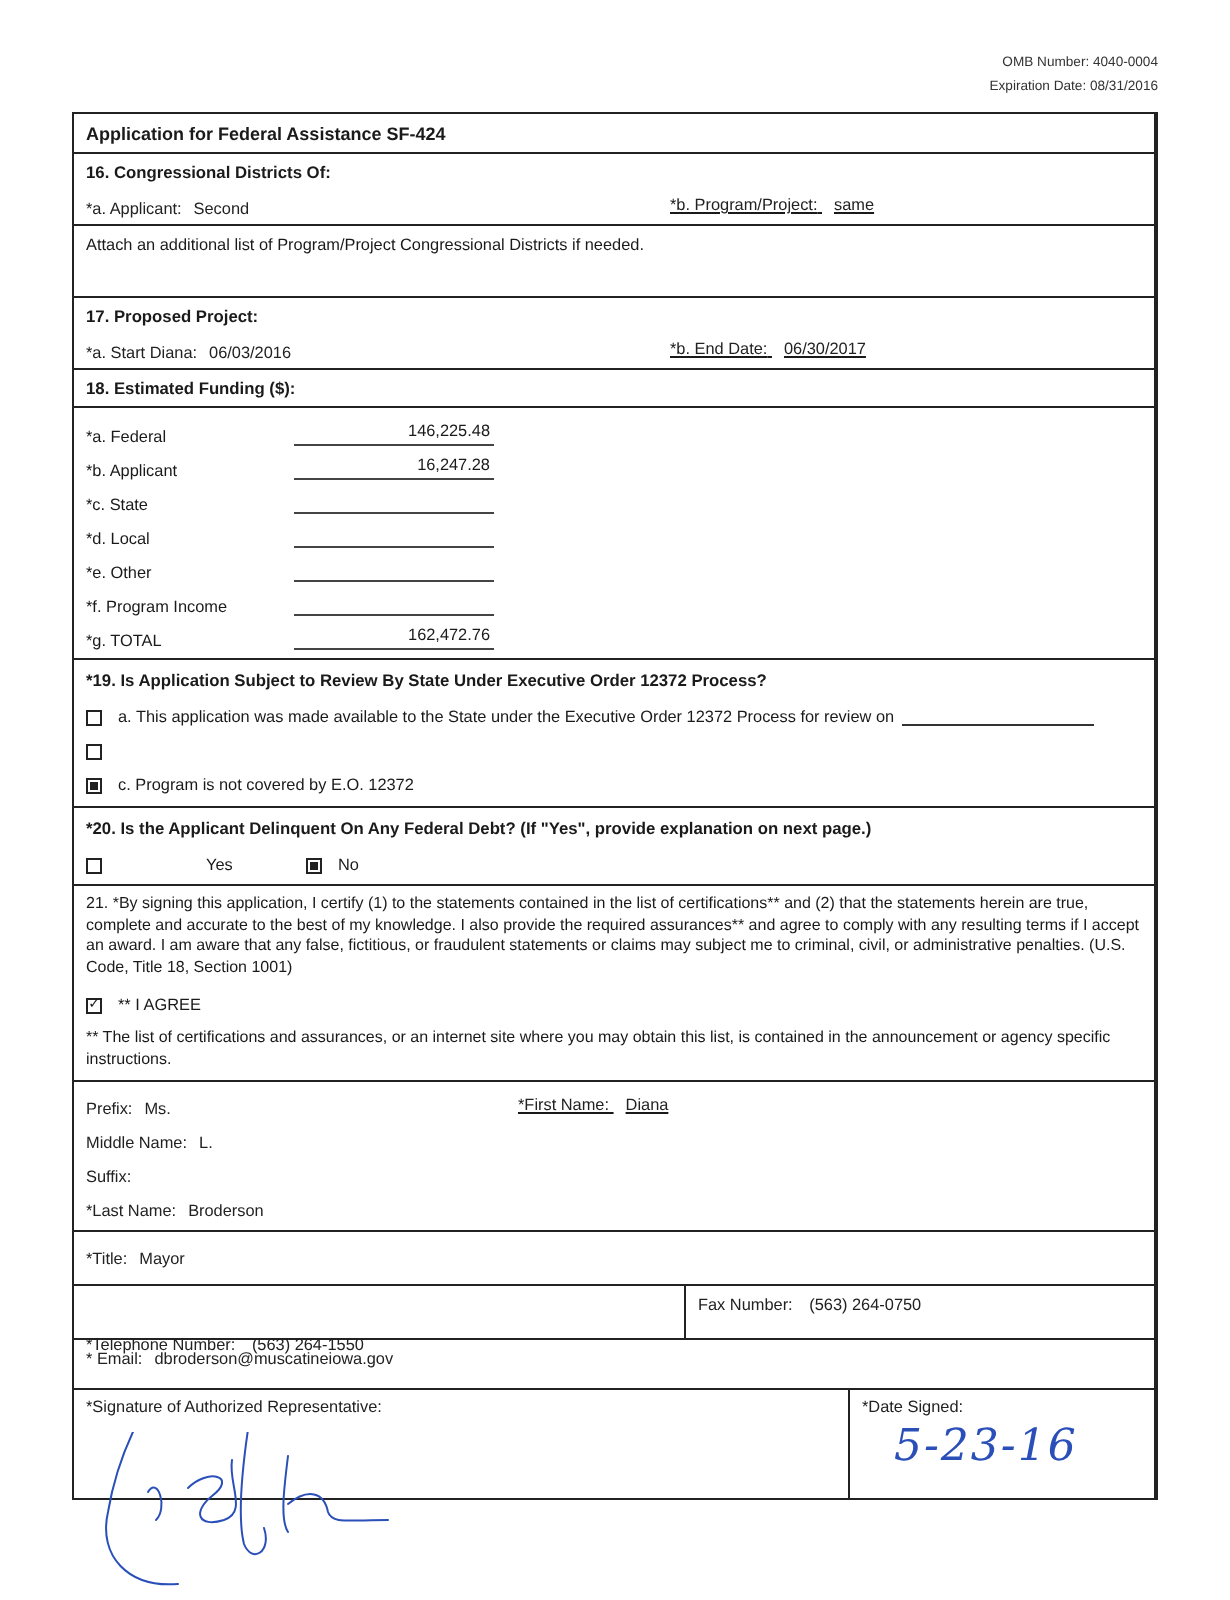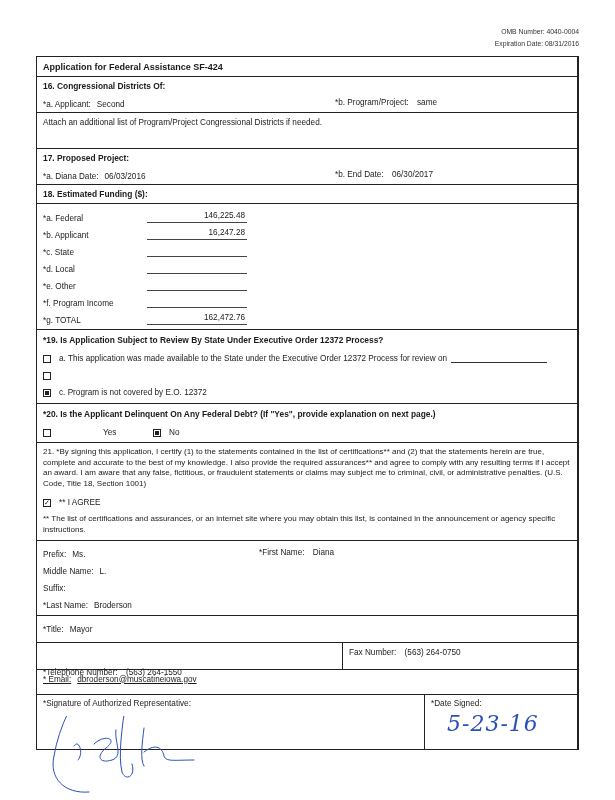--- a/index.html
+++ b/index.html
@@ -8,21 +8,21 @@
   .omb { position: absolute; right: 36px; text-align: right; font-size: 6.8px; color: #333; }
   .omb.l1 { top: 28px; }
   .omb.l2 { top: 40px; }
   .form { position: absolute; left: 36px; top: 56px; width: 543px; border: 1.5px solid #222; border-right-width: 2px; }
   .sec { border-bottom: 1.5px solid #222; position: relative; }
   .sec:last-child { border-bottom: none; }
   .hdr { font-weight: bold; font-size: 8.4px; padding: 4px 6px; }
   .row { padding: 3px 6px; height: 17px; display: flex; align-items: flex-end; position: relative; }
   .lbl { color: #222; }
   .val { color: #222; margin-left: 6px; }
-  .col2 { position: absolute; left: 298px; top: 3px; }
+  .col2 { position: absolute; left: 298px; top: 3px; text-decoration: underline; }
   .title-bar { font-weight: bold; font-size: 9px; padding: 5px 6px 4px; }
   .fund-row { display: flex; align-items: flex-end; height: 17px; padding: 0 6px; gap: 12px; }
   .fund-lbl { width: 92px; }
   .fund-line { width: 100px; border-bottom: 1px solid #444; text-align: right; height: 13px; line-height: 12px; padding-right: 2px; }
   .cb { display: inline-block; width: 8px; height: 8px; border: 1.2px solid #222; margin-right: 8px; position: relative; vertical-align: middle; }
   .cb.checked::after { content: ""; position: absolute; left: 1px; top: 1px; width: 3.6px; height: 3.6px; background: #222; }
   .cb.tick { font-size: 7px; line-height: 6px; text-align: center; }
   .blank { display: inline-block; width: 96px; border-bottom: 1px solid #333; height: 8px; margin-left: 4px; }
   .para { padding: 4px 6px; line-height: 10.6px; font-size: 8px; }
   .split { display: flex; }
@@ -53,21 +53,21 @@
       </span>
     </div>
   </div>
   <div class="sec" style="height:36px;">
     <div class="row" style="padding-top:6px;">Attach an additional list of Program/Project Congressional Districts if needed.</div>
   </div>
 
   <div class="sec">
     <div class="hdr">17. Proposed Project:</div>
     <div class="row">
-      <span class="lbl">*a. Diana Date:</span>
+      <span class="lbl">*a. Start Diana:</span>
       <span class="val">06/03/2016</span>
       <span class="col2">
         <span class="lbl">*b. End Date:</span>
         <span class="val">06/30/2017</span>
       </span>
     </div>
   </div>
 
   <div class="sec">
     <div class="hdr">18. Estimated Funding ($):</div>
@@ -170,21 +170,21 @@
     <div style="width:305px; padding:5px 6px;margin-top:20px;">
       <span class="lbl">*Telephone Number:</span>
       <span class="val">(563) 264-1550</span>
     </div>
     <div class="vdiv" style="flex:1; padding:5px 6px;">
       <span class="lbl">Fax Number:</span>
       <span class="val">(563) 264-0750</span>
     </div>
   </div>
   <div class="sec" style="height:25px;">
-    <div class="row" style="padding-top:5px;text-decoration:underline;">
+    <div class="row" style="padding-top:5px;">
       <span class="lbl">* Email:</span>
       <span class="val">dbroderson@muscatineiowa.gov</span>
     </div>
   </div>
   <div class="sec split">
     <div class="sig-area" style="width:387px;">
       <span class="lbl">*Signature of Authorized Representative:</span>
     </div>
     <div class="vdiv sig-area" style="flex:1;">
       <div class="lbl">*Date Signed:</div>

